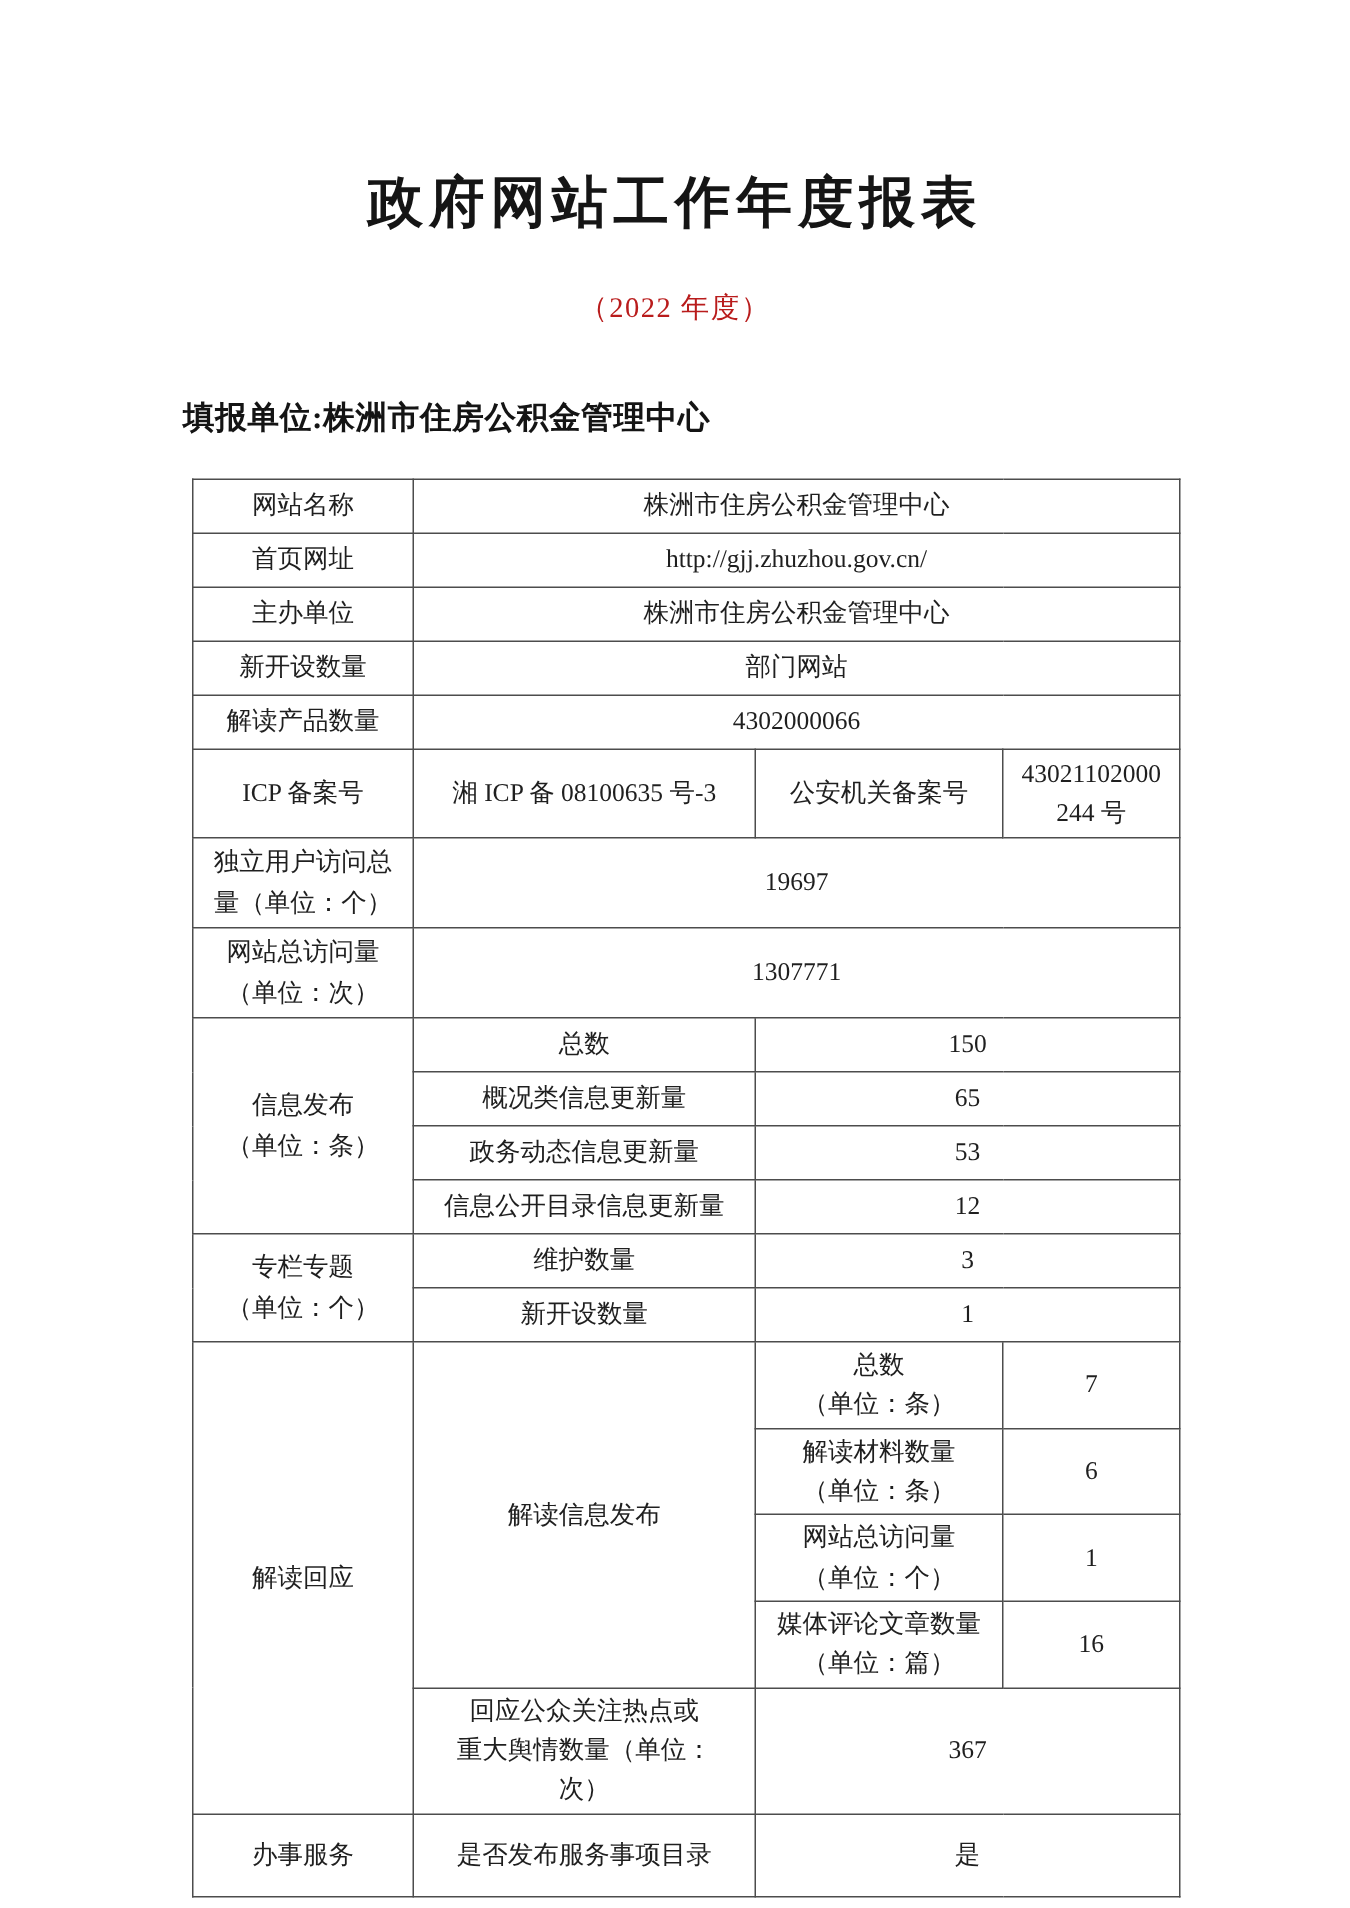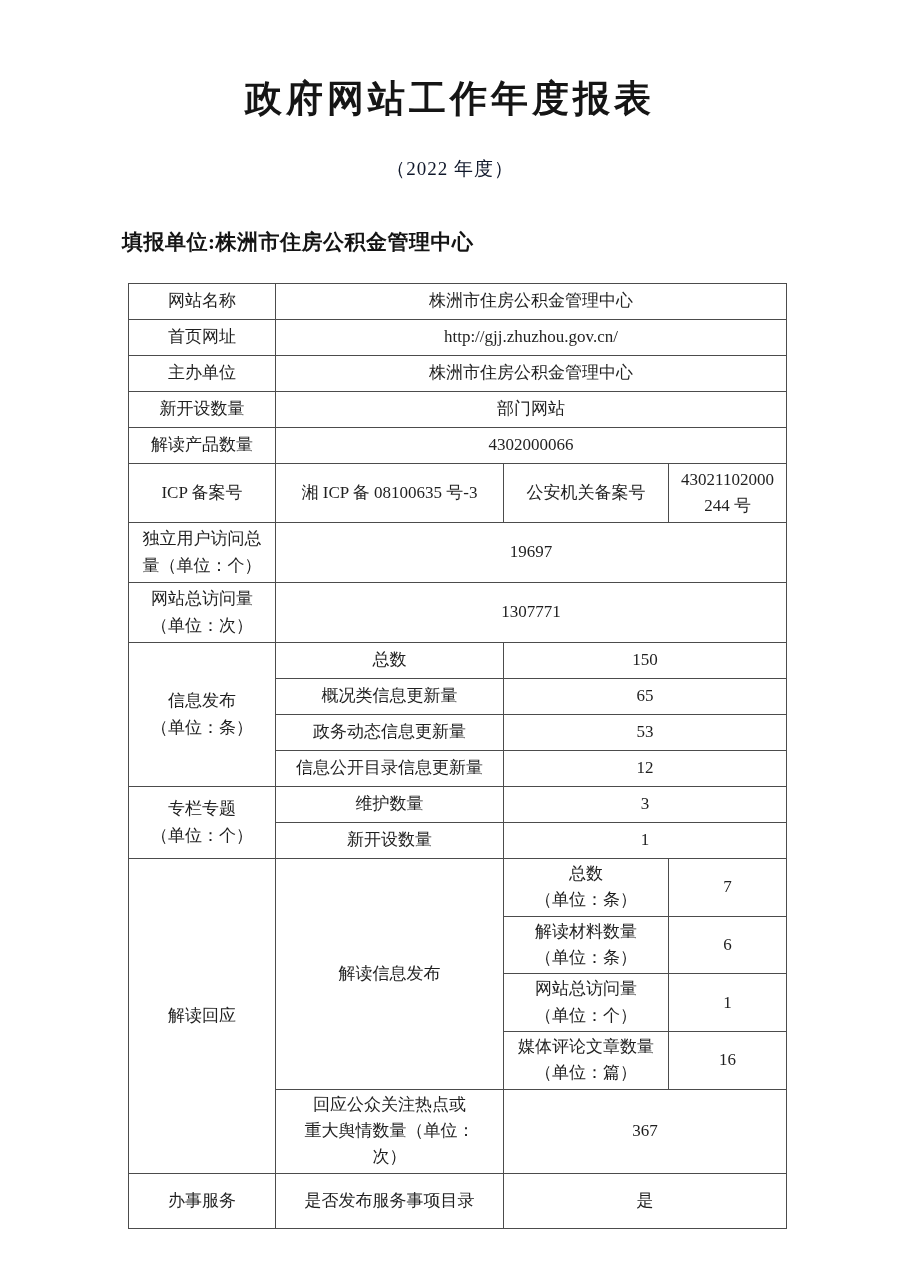--- a/index.html
+++ b/index.html
@@ -3,29 +3,29 @@
 <meta charset="utf-8">
 <style>
   html, body { margin:0; padding:0; background:#ffffff; }
   body {
     width:900px; height:1272px;
     font-family:"Liberation Serif","DejaVu Serif",serif;
     color:#1f1f1f;
   }
   .page { position:relative; width:900px; height:1272px; overflow:hidden; background:#ffffff; }
   .doc-title {
-    margin:0; padding-top:74px;
+    margin:0; padding-top:110px;
     text-align:center;
     font-family:"Liberation Sans","DejaVu Sans",sans-serif;
     font-size:37px; font-weight:bold; letter-spacing:4px;
     color:#151515;
   }
   .doc-subtitle {
     margin-top:32px; text-align:center;
-    font-size:19px; letter-spacing:1px; color:#0f172a;
+    font-size:19px; letter-spacing:1px; color:#b91c1c;
   }
   .unit-line {
     margin:46px 0 27px 122px;
     font-size:21px; font-weight:bold; color:#141414;
     letter-spacing:0.5px;
   }
   table.report {
     border-collapse:collapse; table-layout:fixed;
     margin-left:128px; width:658px;
   }

